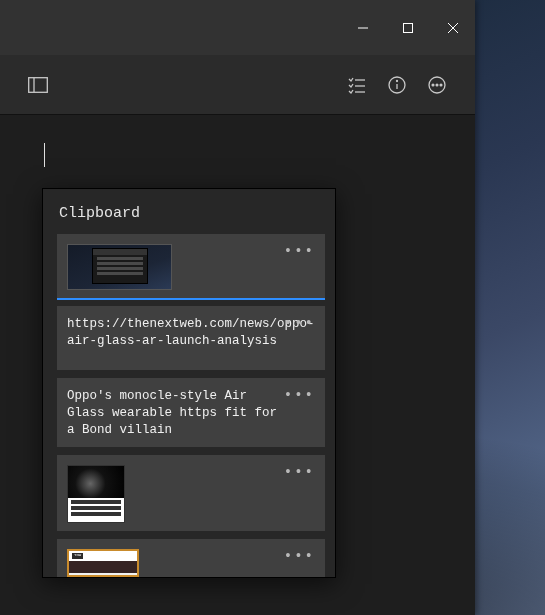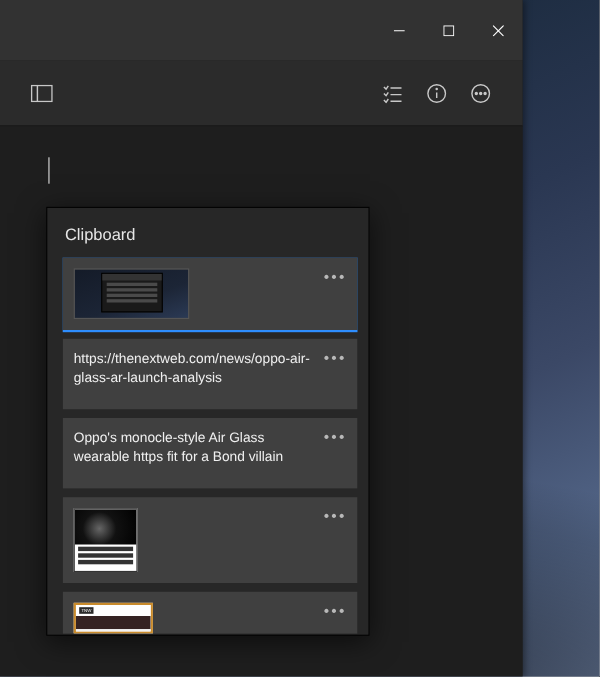--- a/index.html
+++ b/index.html
@@ -44,20 +44,21 @@
   }
 
   .clipboard {
     position: absolute; left: 42px; top: 188px; width: 294px; height: 390px;
     background: #272727;
     border: 1px solid #000;
     box-shadow: 0 6px 24px rgba(0,0,0,0.6);
     display: flex; flex-direction: column;
     padding: 12px 10px 0 14px;
     color: #ddd;
+    font-family: Liberation Mono, monospace;
   }
   .clip-title {
     font-size: 15px; font-weight: 400; color: #e6e6e6; margin: 4px 2px 12px 2px;
   }
   .clip-list { flex: 1; overflow: hidden; display: flex; flex-direction: column; gap: 8px; }
   .clip-item {
     background: #404040;
     position: relative;
     padding: 10px 36px 10px 10px;
     min-height: 64px;

